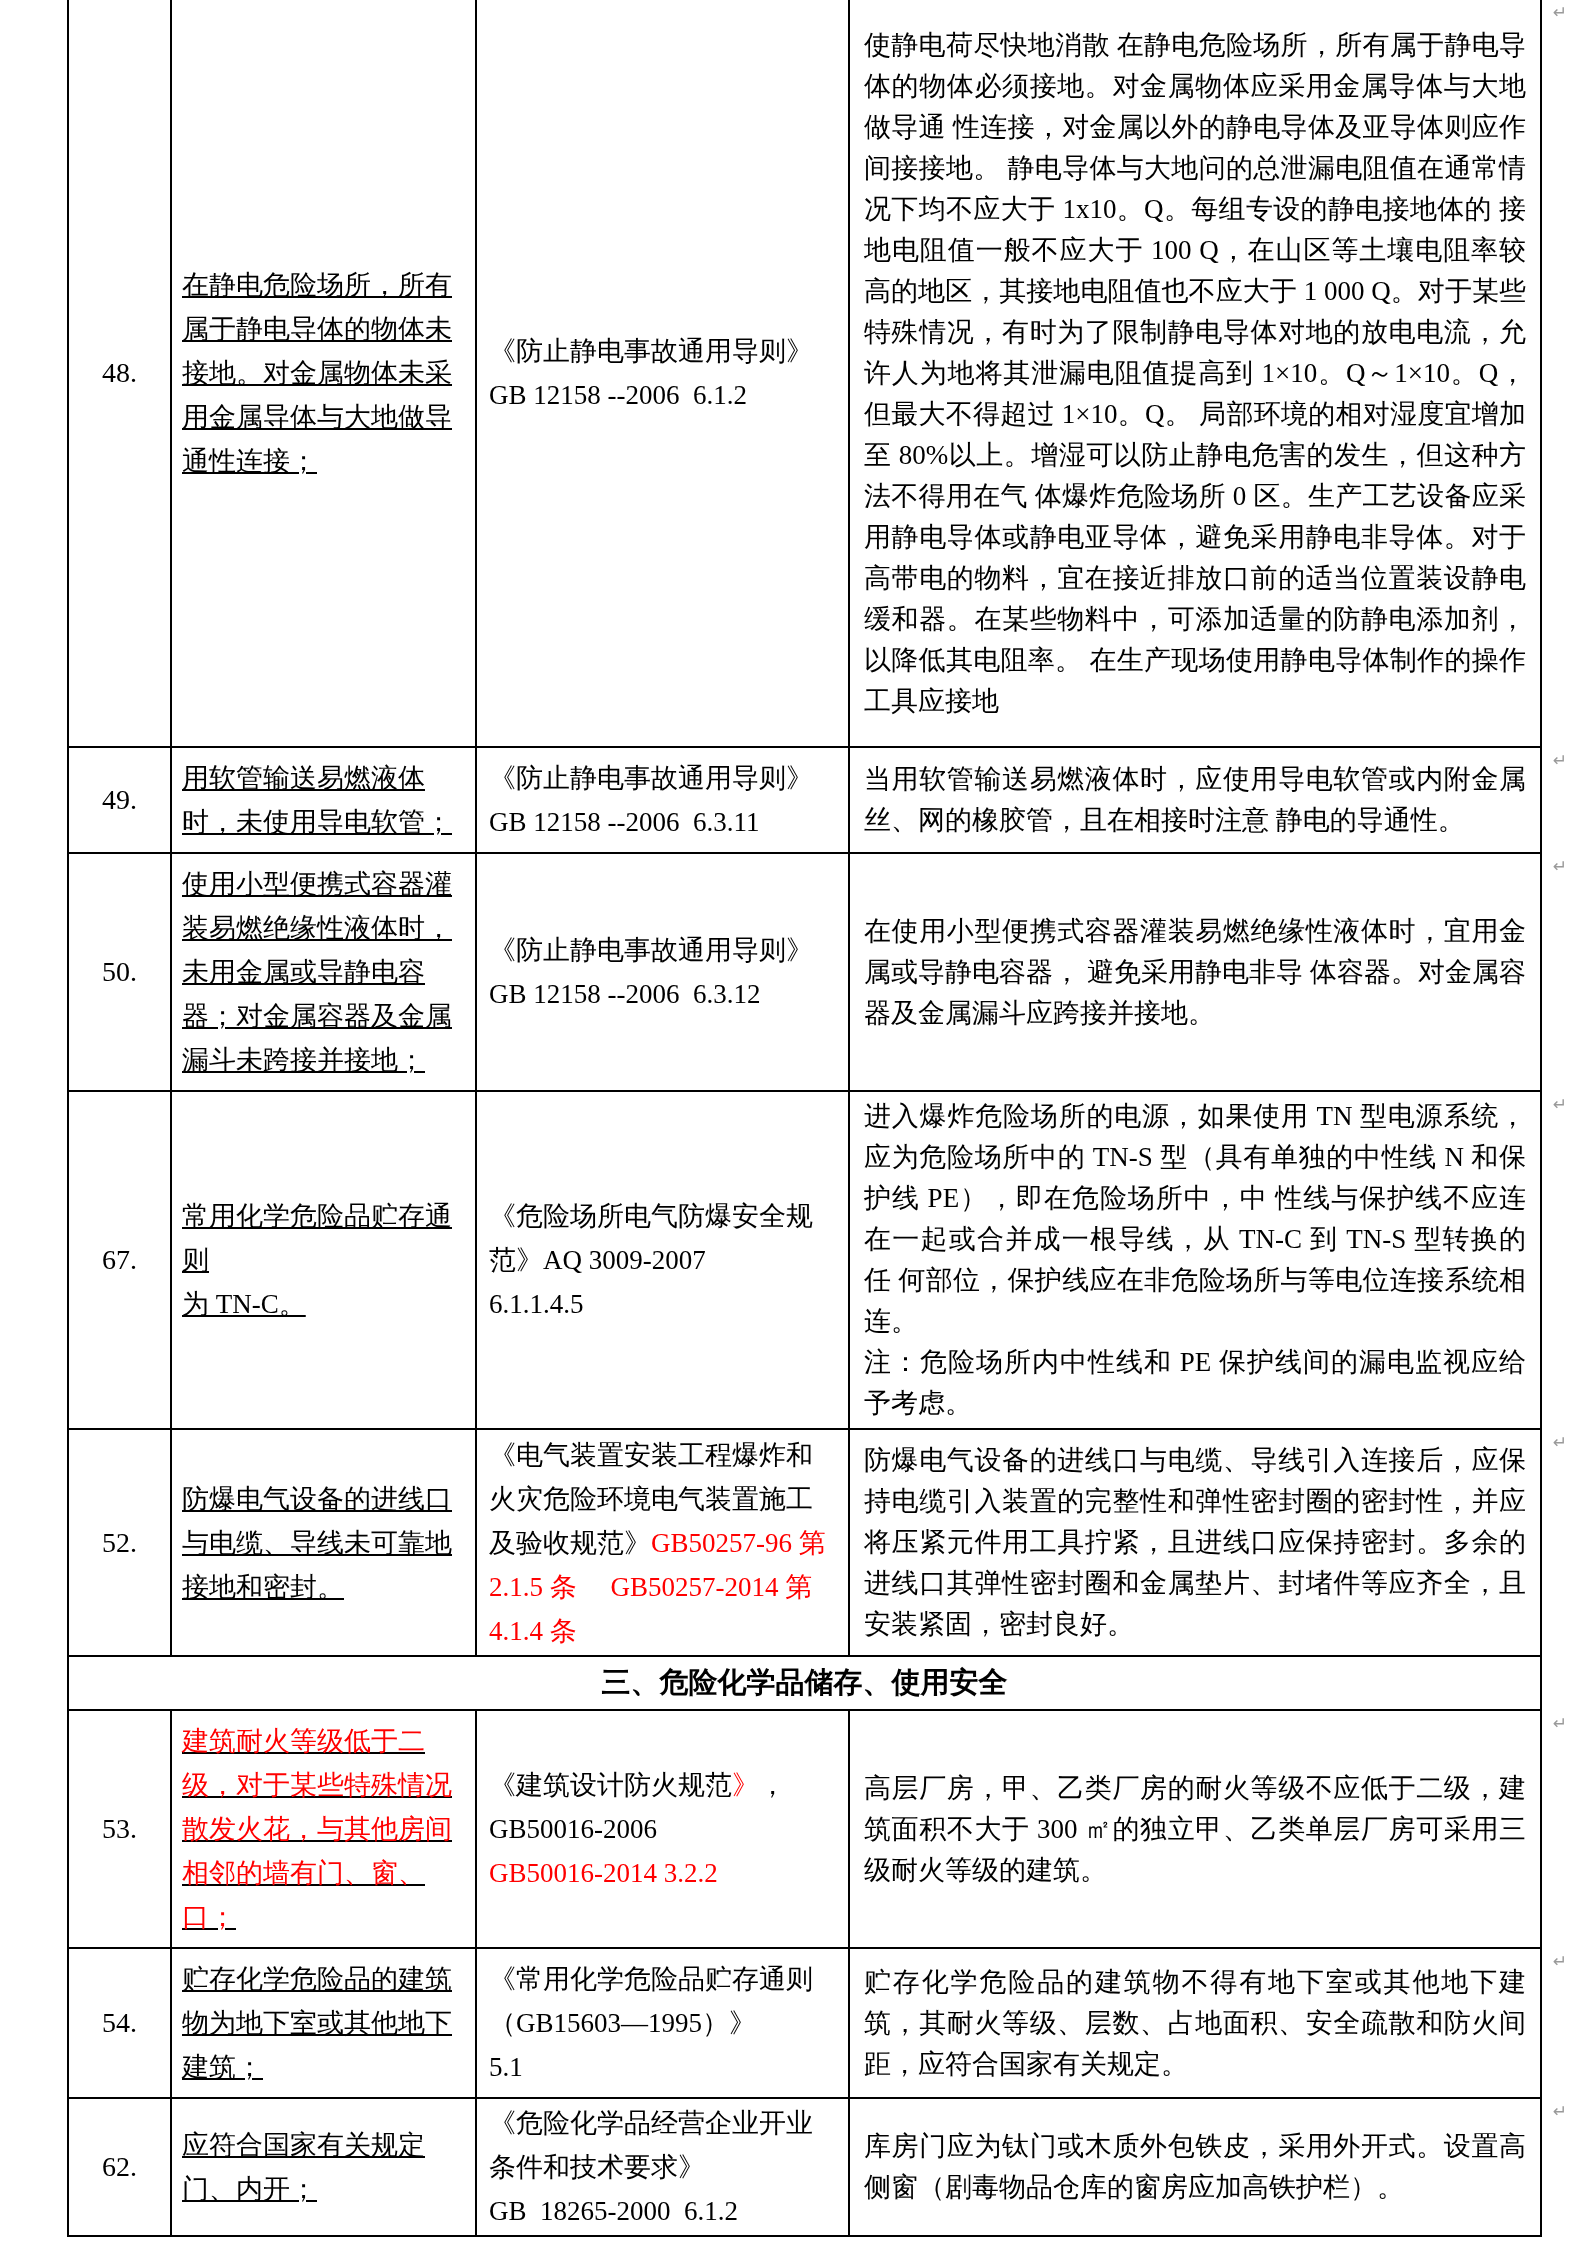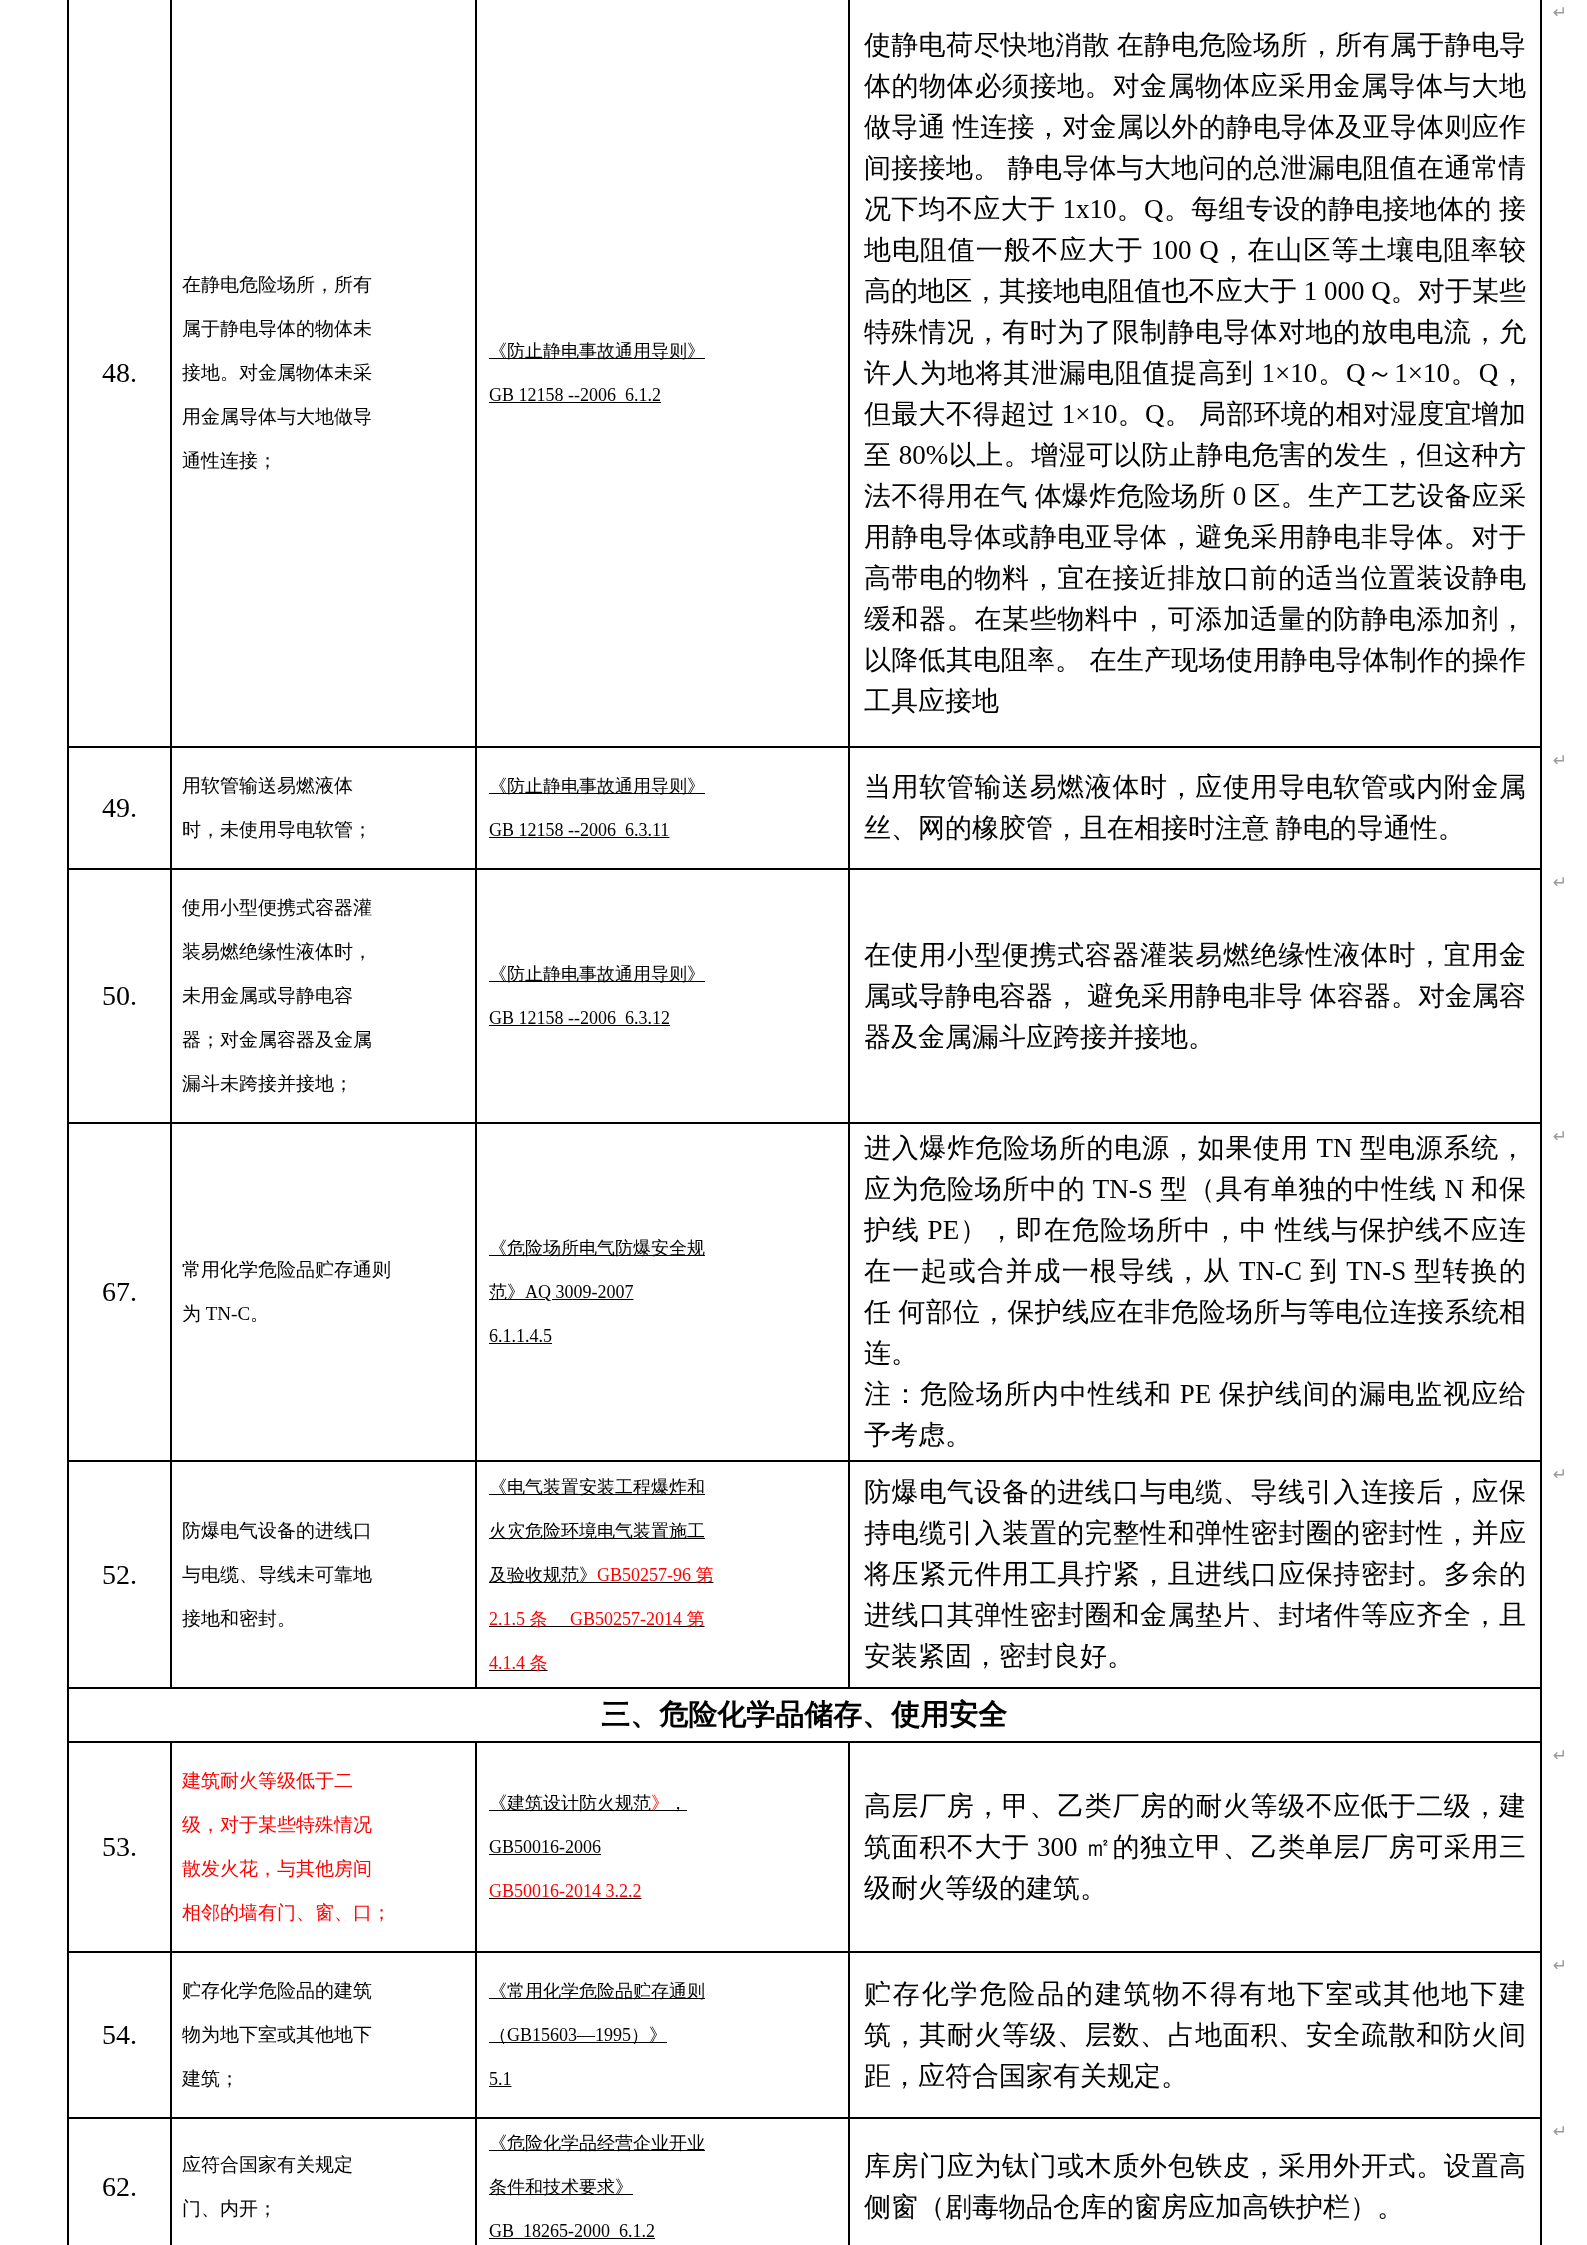--- a/index.html
+++ b/index.html
@@ -23,29 +23,29 @@
     overflow:visible;
     position:relative;
   }
   tr.first-row td{border-top:none;}
   td.col-num{
     text-align:center;
     font-size:28px;
     border-radius:18px;
   }
   td.col-problem{
-    font-size:19px;line-height:44px;
-    padding:16px 10px;
+    font-size:27px;line-height:44px;
+    padding:8px 10px;
     white-space:pre-wrap;
+    text-decoration:underline;
   }
   td.col-basis{
-    font-size:18px;line-height:44px;
+    font-size:27px;line-height:44px;
     padding:2px 12px;
     white-space:pre-wrap;
-    text-decoration:underline;
   }
   td.col-expl{
     font-size:27px;line-height:41px;
     padding:4px 14px;
     text-align:justify;
   }
   td.col-expl p{margin:0;}
   td.section-cell{
     text-align:center;
     font-weight:bold;

